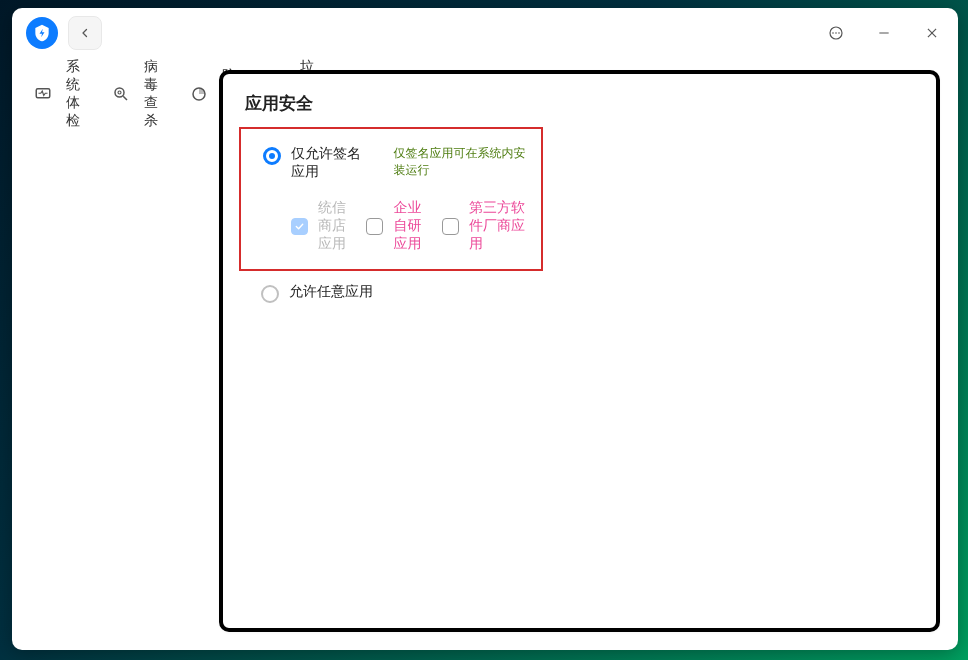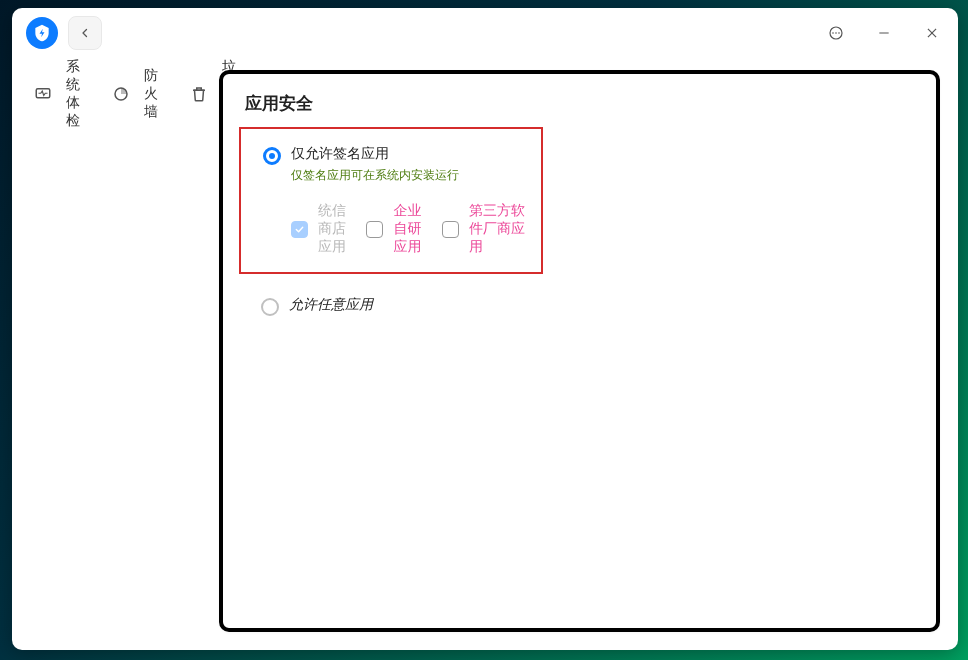--- a/index.html
+++ b/index.html
@@ -151,21 +151,21 @@
     .radio-control.selected {
       border: 3px solid #0d7cff;
     }
     .radio-control.selected::after {
       content: '';
       width: 6px;
       height: 6px;
       background: #0d7cff;
       border-radius: 50%;
     }
-    .radio-texts { display: flex; flex-direction: column; gap: 4px; }
+    .radio-texts { display: flex; gap: 20px; }
     .radio-label {
       font-size: 14px;
       color: #222;
     }
     .radio-desc {
       font-size: 12px;
       color: #4d7c0f;
     }
     .checkbox-list {
       margin-top: 18px;
@@ -196,23 +196,22 @@
       border-color: #a8cfff;
     }
     .checkbox-control.checked svg { display: block; }
     .checkbox-control svg { display: none; width: 11px; height: 11px; }
     .checkbox-label {
       font-size: 14px;
       color: #ec4899;
     }
     .checkbox-row.disabled .checkbox-label { color: #b8b8b8; }
     .second-radio {
-      margin-top: 22px;
+      margin-top: 12px;
       padding-left: 16px;
-      font-style: italic;
     }
   </style>
 </head>
 <body>
 
 <div class="window">
 
   <div class="titlebar">
     <div class="app-logo">
       <svg viewBox="0 0 24 24" fill="none">
@@ -254,20 +253,30 @@
 
     <div class="sidebar">
       <div class="sidebar-item">
         <span class="icon">
           <svg width="18" height="18" viewBox="0 0 24 24" fill="none">
               <rect x="3" y="5" width="18" height="12" rx="2" stroke="currentColor" stroke-width="2"></rect>
               <path d="M6 11 L9 11 L11 8 L13 14 L15 11 L18 11" stroke="currentColor" stroke-width="1.6" fill="none"></path>
             </svg>
         </span>
         <span>系统体检</span>
+      </div>
+      <div class="sidebar-item">
+        <span class="icon">
+          <svg width="18" height="18" viewBox="0 0 24 24" fill="none">
+              <circle cx="10" cy="10" r="6" stroke="currentColor" stroke-width="2"></circle>
+              <line x1="15" y1="15" x2="20" y2="20" stroke="currentColor" stroke-width="2"></line>
+              <circle cx="10" cy="10" r="2" stroke="currentColor" stroke-width="1.5"></circle>
+            </svg>
+        </span>
+        <span>病毒查杀</span>
       </div>
       <div class="sidebar-item">
         <span class="icon">
           <svg width="18" height="18" viewBox="0 0 24 24" fill="none">
               <circle cx="12" cy="12" r="8" stroke="currentColor" stroke-width="2"></circle>
               <path d="M12 4 A8 8 0 0 1 20 12 L12 12 Z" fill="currentColor" opacity="0.4"></path>
             </svg>
         </span>
         <span>防火墙</span>
       </div>

